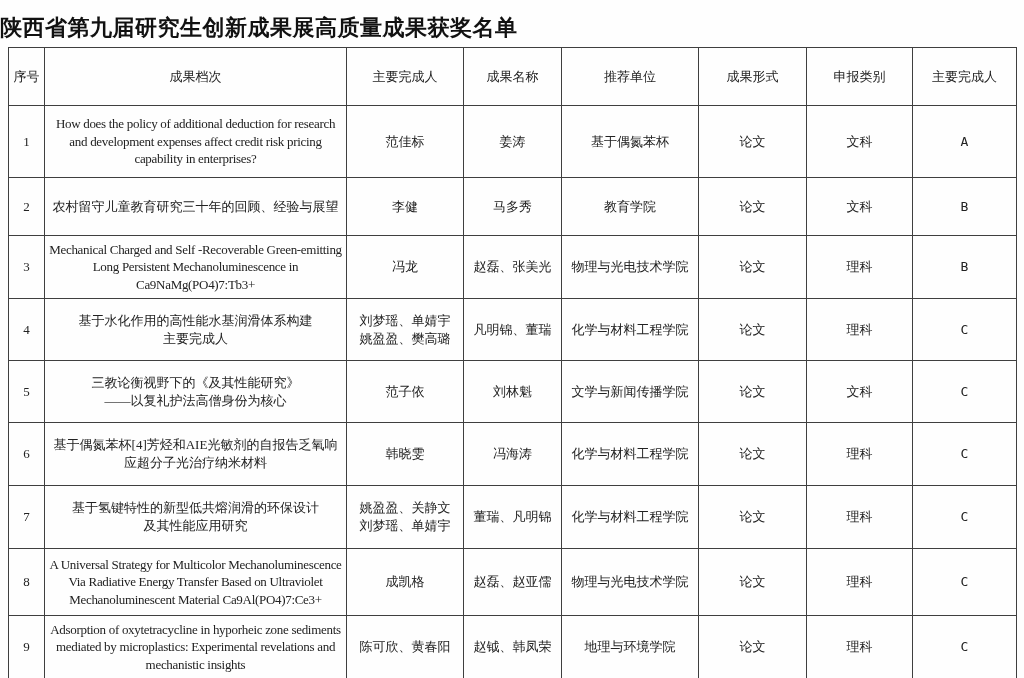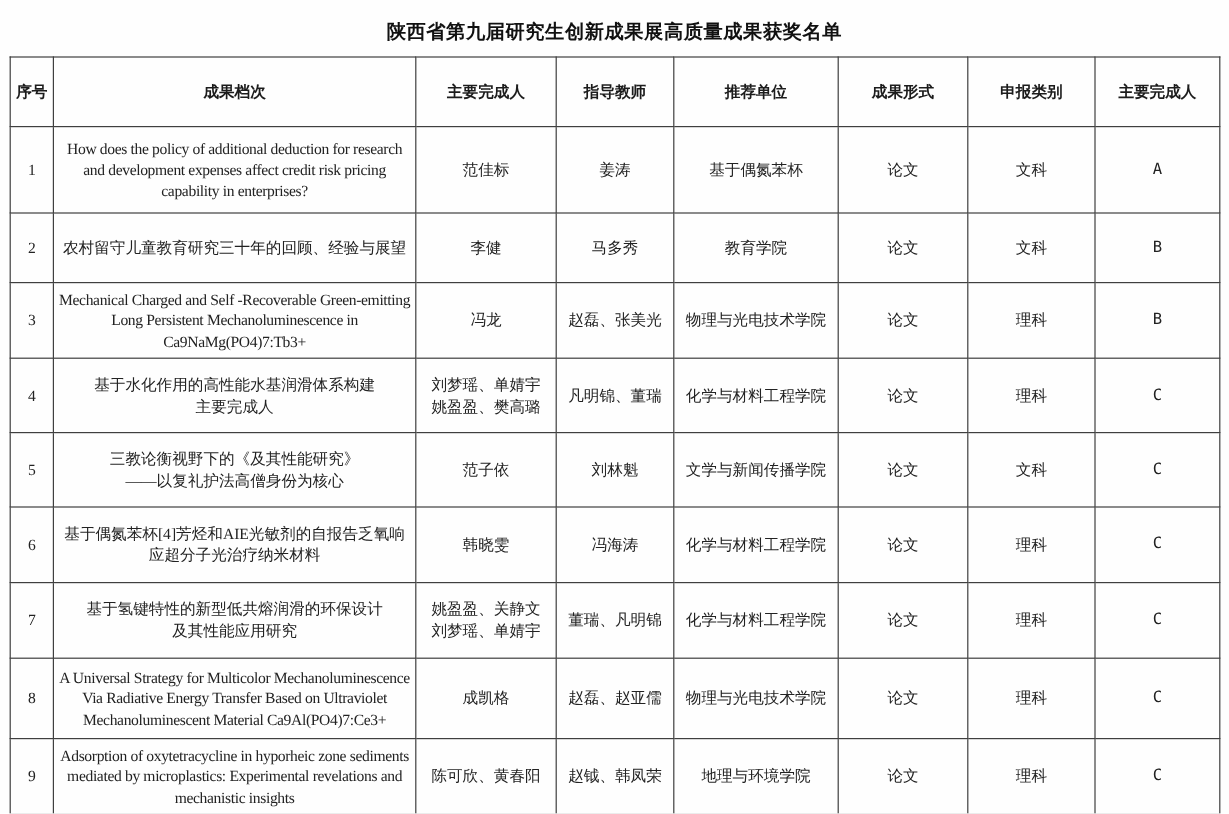--- a/index.html
+++ b/index.html
@@ -11,23 +11,22 @@
     width: 1024px;
     height: 678px;
     background: #fefefe;
     overflow: hidden;
     color: #222;
   }
   .doc-title {
     margin: 13px 0 0 0;
     height: 34px;
     line-height: 30px;
-    text-align: center;
     font-family: "Liberation Sans", "DejaVu Sans", sans-serif;
-    font-size: 16px;
+    font-size: 22px;
     font-weight: bold;
     color: #111;
     letter-spacing: 0.5px;
   }
   table.results {
     border-collapse: collapse;
     table-layout: fixed;
     width: 1008px;
     margin: 0 8px;
     font-family: "Liberation Serif", "DejaVu Serif", serif;
@@ -41,21 +40,20 @@
     font-size: 13px;
     font-weight: normal;
     color: #222;
     white-space: pre-line;
     overflow: hidden;
     line-height: 1.35;
   }
   table.results th {
     font-size: 13px;
     color: #1c1c1c;
-    font-weight: bold;
   }
   .latin {
     font-family: Liberation Serif, serif;
     font-size: 12px;
     line-height: 1.28;
     letter-spacing: -0.3px;
   }
   .grade {
     font-family: "DejaVu Sans Mono", "Liberation Mono", monospace;
     font-size: 12.5px;
@@ -78,21 +76,21 @@
       <col style="width:108px">
       <col style="width:106px">
       <col style="width:104px">
     </colgroup>
 
     <tbody>
         <tr style="height:58px">
       <th>序号</th>
       <th>成果档次</th>
       <th>主要完成人</th>
-      <th>指导教师</th>
+      <th>成果名称</th>
       <th>推荐单位</th>
       <th>成果形式</th>
       <th>申报类别</th>
       <th>主要完成人</th>
     </tr>
 
     <tr style="height:72px">
       <td>1</td>
       <td class="latin">How does the policy of additional deduction for research and development expenses affect credit risk pricing capability in enterprises?</td>
       <td>范佳标</td>

